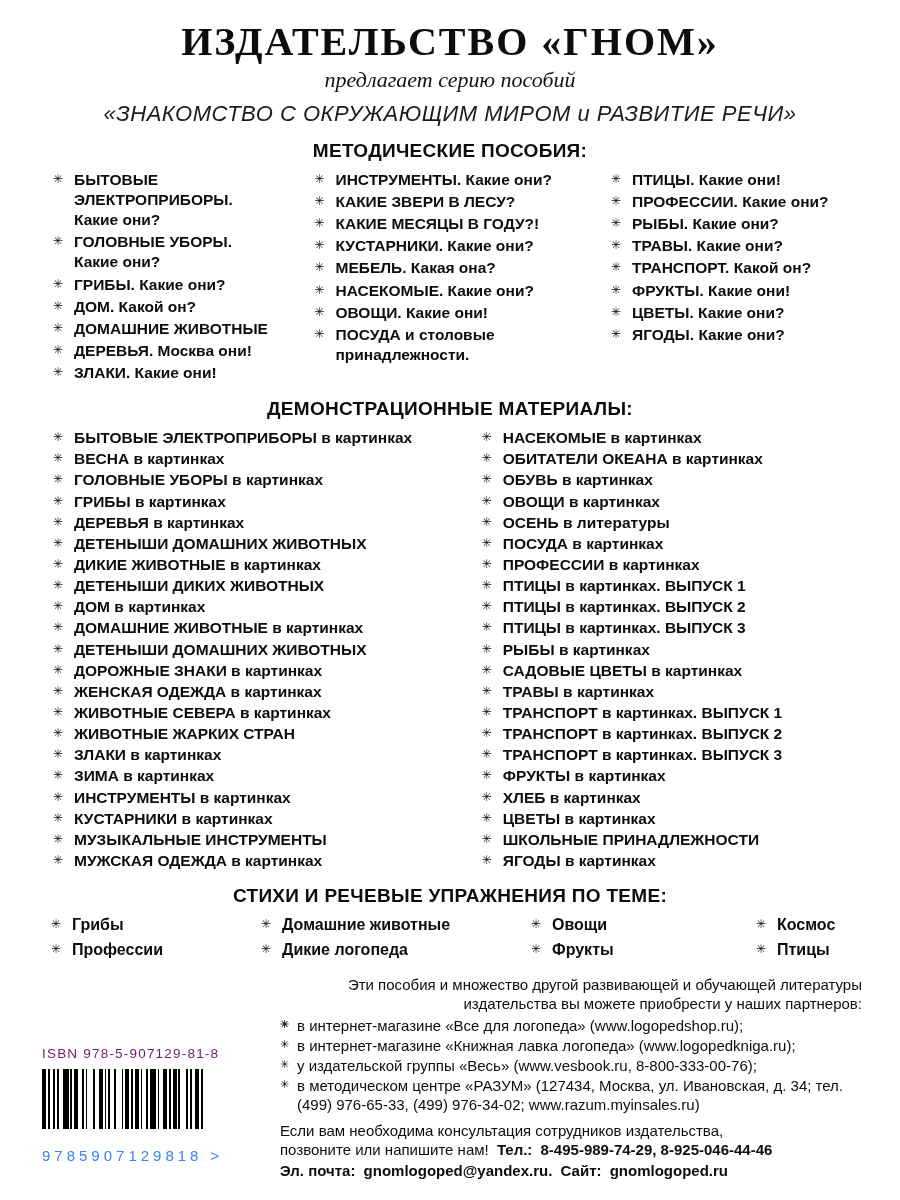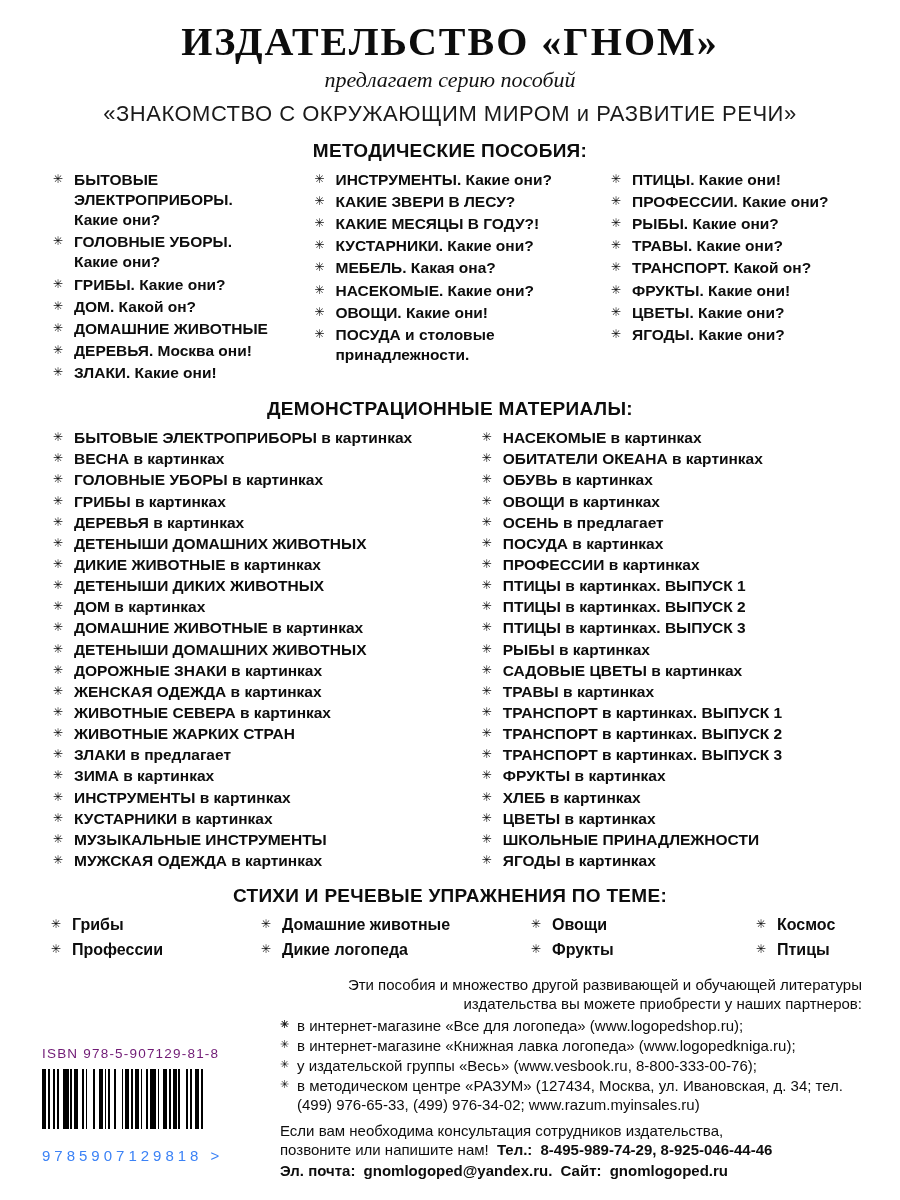--- a/index.html
+++ b/index.html
@@ -27,20 +27,21 @@
     font-style: italic;
     font-size: 22px;
     margin-top: 2px;
     color: #111;
   }
   .series-line {
     font-size: 22px;
     letter-spacing: 0.5px;
     margin-top: 8px;
     color: #1a1a1a;
+    font-style: italic;
   }
 
   
   .sec-heading {
     font-size: 19px;
     font-weight: bold;
     text-align: center;
     letter-spacing: 0.3px;
     margin: 13px 0 8px 0;
     color: #0d0d0d;
@@ -319,21 +320,21 @@
             <span class="txt">ЖИВОТНЫЕ СЕВЕРА в картинках</span>
           </div>
 
           <div class="li">
             <span class="bullet">✳</span>
             <span class="txt">ЖИВОТНЫЕ ЖАРКИХ СТРАН</span>
           </div>
 
           <div class="li">
             <span class="bullet">✳</span>
-            <span class="txt">ЗЛАКИ в предлагает</span>
+            <span class="txt">ЗЛАКИ в картинках</span>
           </div>
 
           <div class="li">
             <span class="bullet">✳</span>
             <span class="txt">ЗИМА в картинках</span>
           </div>
 
           <div class="li">
             <span class="bullet">✳</span>
             <span class="txt">ИНСТРУМЕНТЫ в картинках</span>
@@ -371,21 +372,21 @@
             <span class="txt">ОБУВЬ в картинках</span>
           </div>
 
           <div class="li">
             <span class="bullet">✳</span>
             <span class="txt">ОВОЩИ в картинках</span>
           </div>
 
           <div class="li">
             <span class="bullet">✳</span>
-            <span class="txt">ОСЕНЬ в предлагает</span>
+            <span class="txt">ОСЕНЬ в литературы</span>
           </div>
 
           <div class="li">
             <span class="bullet">✳</span>
             <span class="txt">ПОСУДА в картинках</span>
           </div>
 
           <div class="li">
             <span class="bullet">✳</span>
             <span class="txt">ПРОФЕССИИ в картинках</span>

